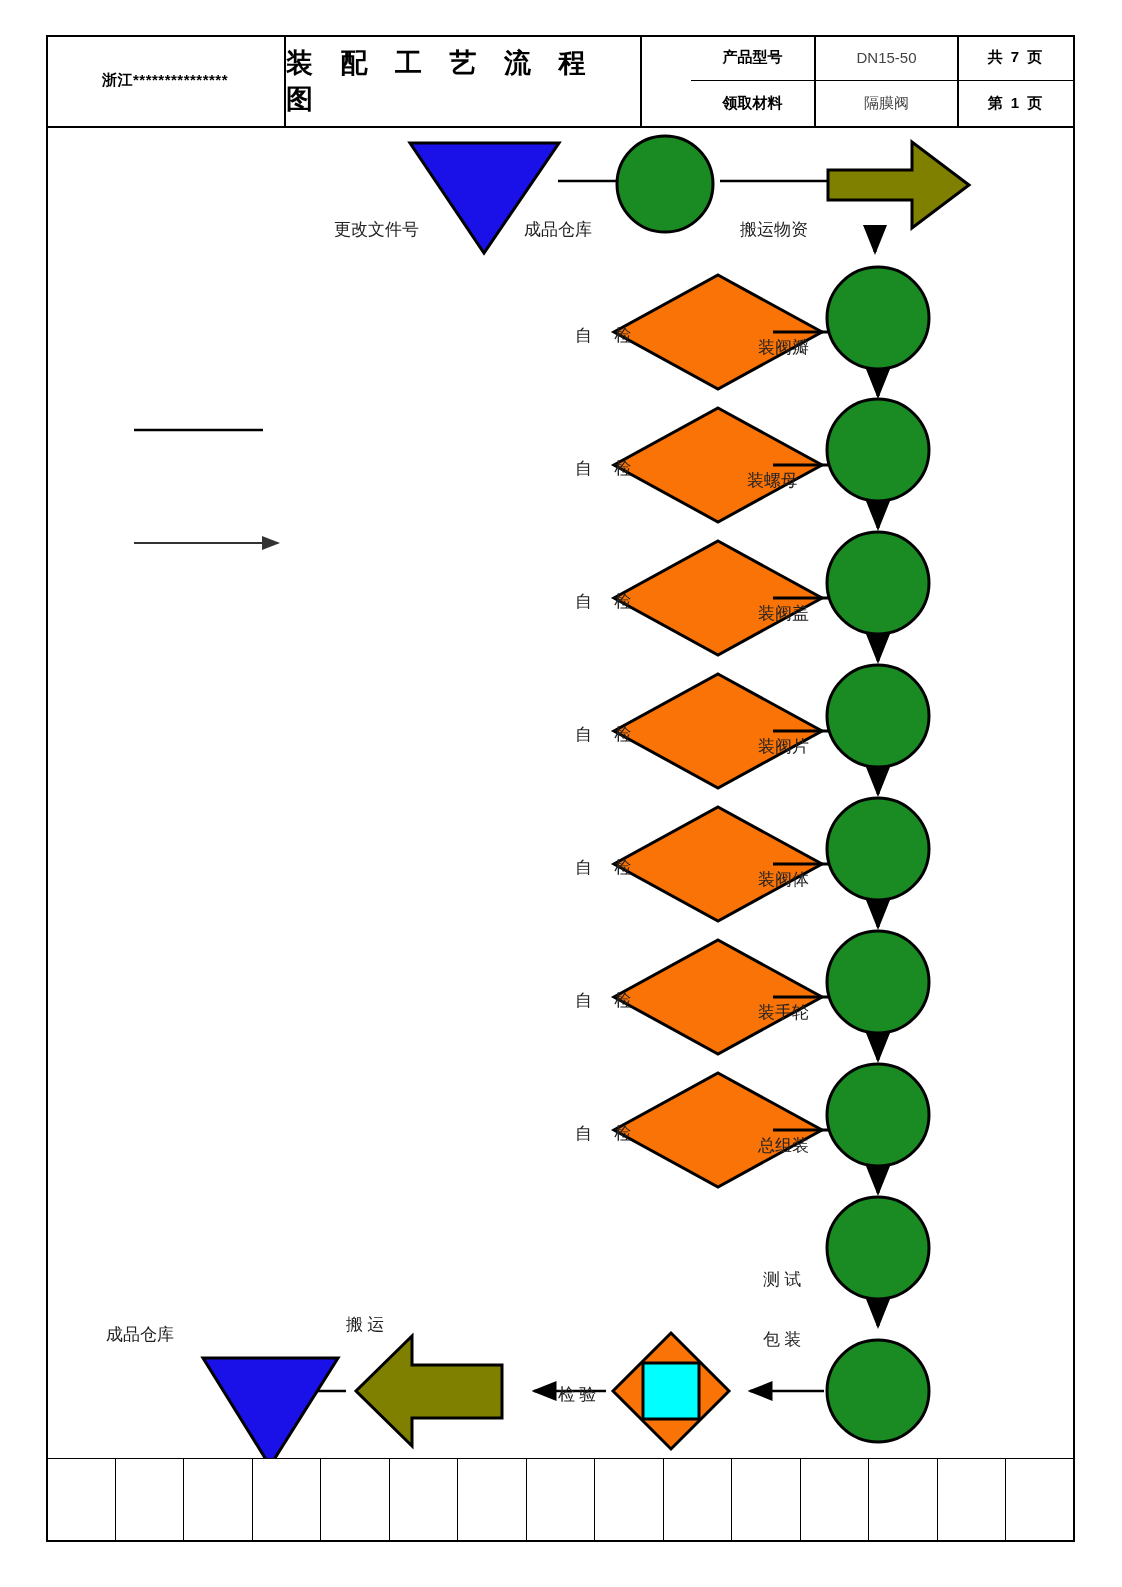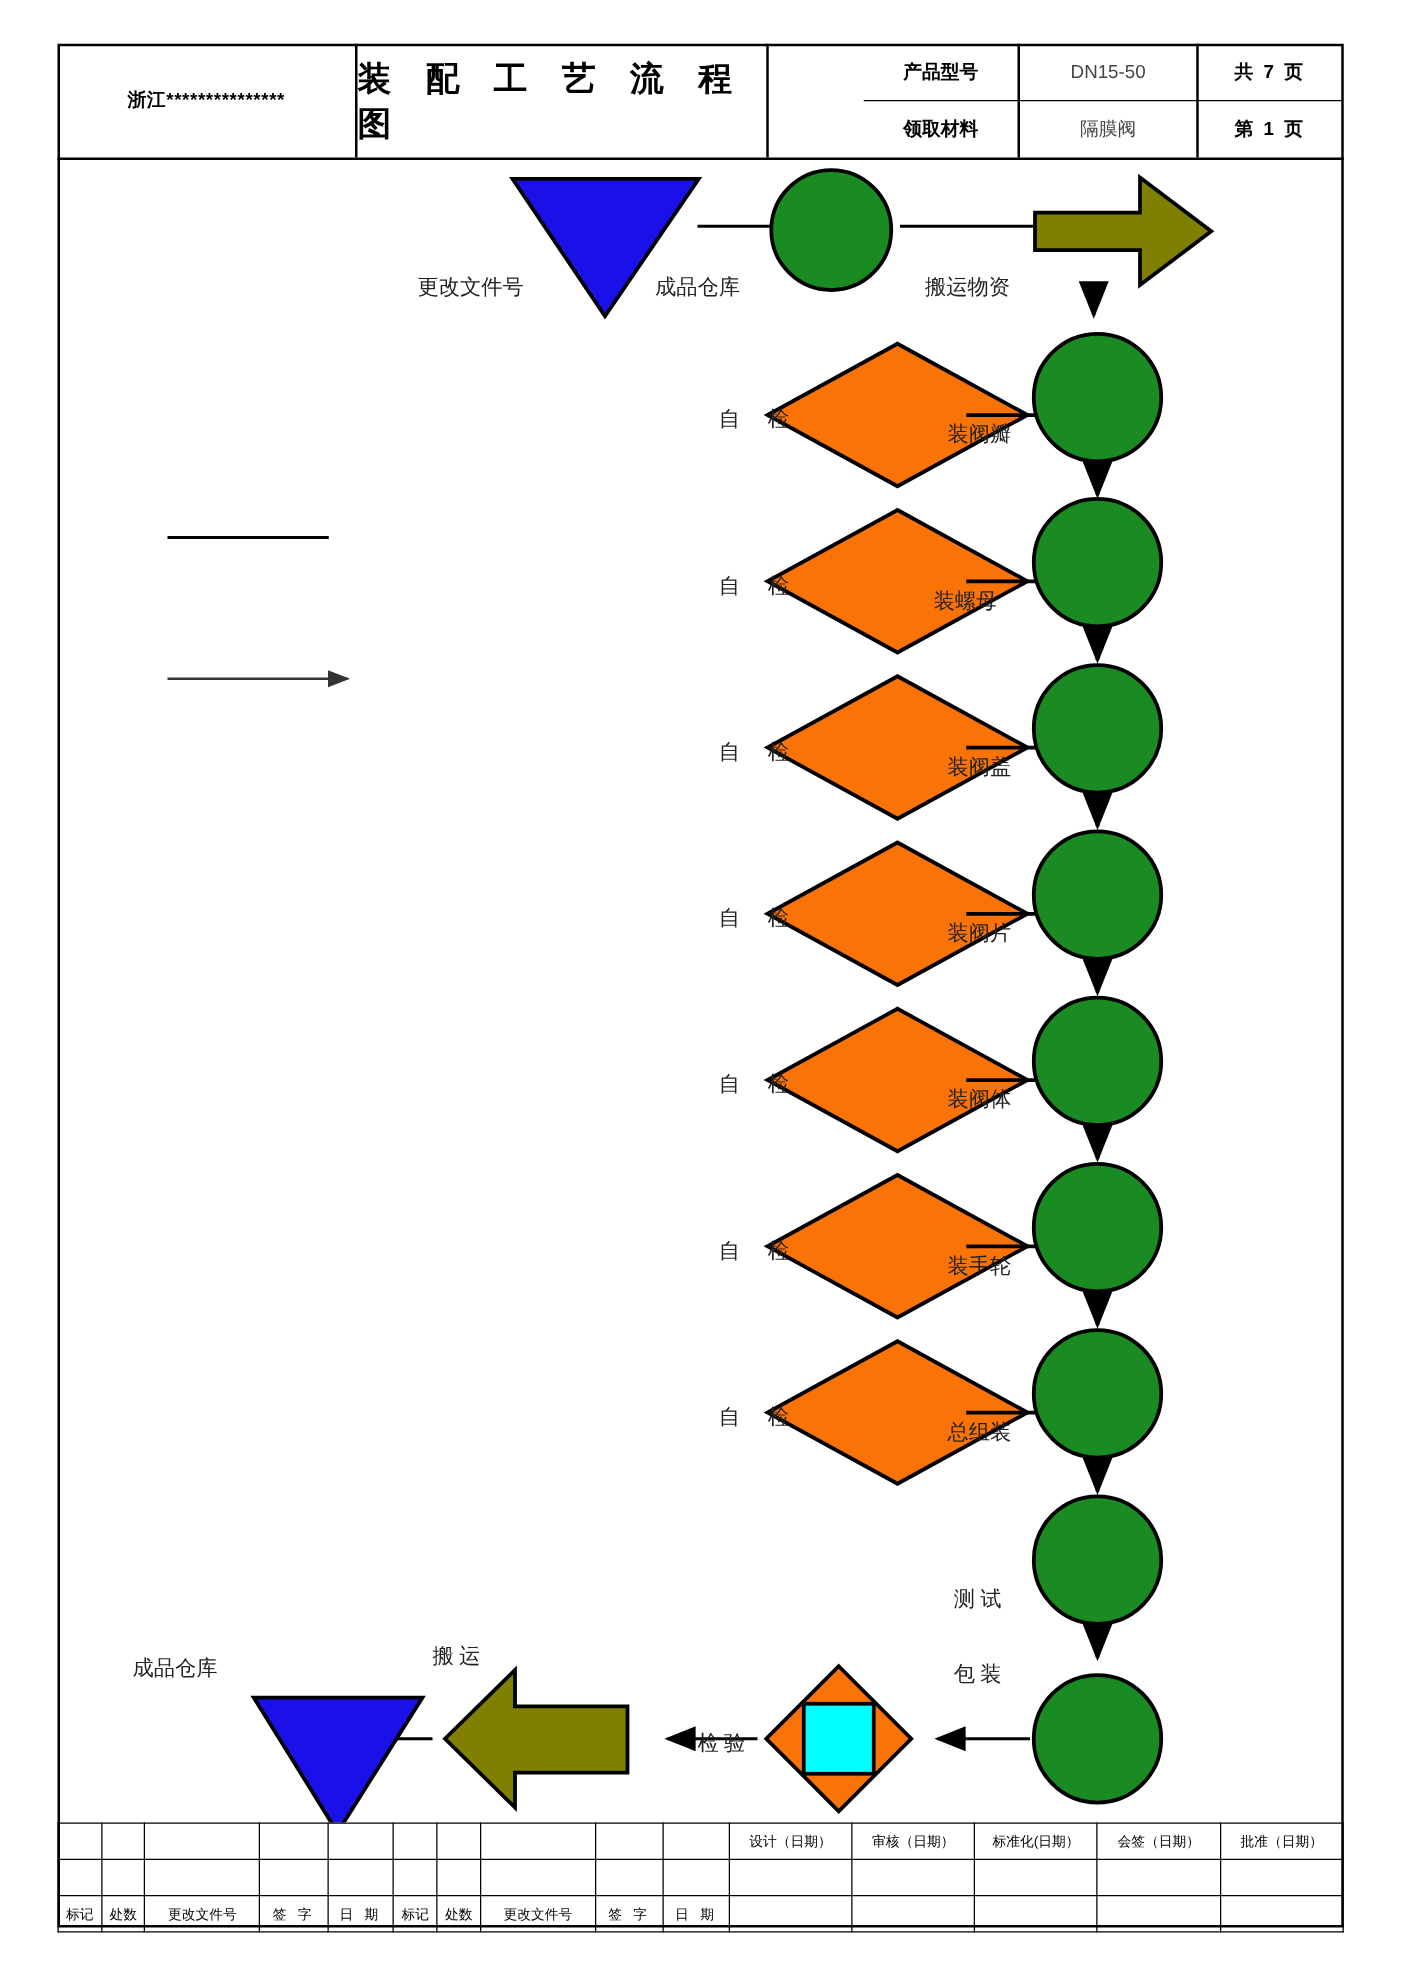--- a/index.html
+++ b/index.html
@@ -19,21 +19,21 @@
     box-sizing:border-box;border-bottom:2px solid #000;
   }
   #hdr-company{
     position:absolute;left:0;top:0;width:240px;height:91px;
     border-right:2px solid #000;box-sizing:border-box;
     display:flex;align-items:center;justify-content:center;
     font-size:15px;letter-spacing:.5px;font-family:"Liberation Sans","DejaVu Sans",sans-serif;
     font-weight:bold;
   }
   #hdr-title{
-    position:absolute;left:240px;top:0;width:329px;height:91px;
+    position:absolute;left:240px;top:0;width:356px;height:91px;
     border-right:2px solid #000;box-sizing:border-box;
     display:flex;align-items:center;justify-content:center;
     font-size:27px;font-weight:bold;letter-spacing:10px;
     font-family:"Liberation Sans","DejaVu Sans",sans-serif;
   }
   .hdr-cell{
     position:absolute;box-sizing:border-box;
     display:flex;align-items:center;justify-content:center;
     font-size:15px;font-family:"Liberation Sans","DejaVu Sans",sans-serif;
   }
@@ -192,65 +192,31 @@
   <div class="lbl" style="left:717px;top:1140px;">测  试</div>
   <div class="lbl" style="left:717px;top:1200px;">包  装</div>
   <div class="lbl" style="left:512px;top:1255px;">检  验</div>
   <div class="lbl" style="left:300px;top:1185px;">搬  运</div>
   <div class="lbl" style="left:60px;top:1195px;">成品仓库</div>
 </div>
 
 <div id="titleblock">
   <table>
     <tbody>
-        <tr class="tb-hrow">
-      <td style="width:34px"></td>
-      <td style="width:34px"></td>
-      <td style="width:92px"></td>
-      <td style="width:54px"></td>
-      <td style="width:52px"></td>
-      <td style="width:34px"></td>
-      <td style="width:34px"></td>
-      <td style="width:92px"></td>
-      <td style="width:54px"></td>
-      <td style="width:52px"></td>
-      <td style="width:98px">设计（日期）</td>
-      <td style="width:98px">审核（日期）</td>
-      <td style="width:98px">标准化(日期）</td>
-      <td style="width:98px">会签（日期）</td>
-      <td style="width:98px">批准（日期）</td>
-    </tr>
     <tr class="tb-mrow">
       <td></td>
       <td></td>
       <td></td>
       <td></td>
       <td></td>
       <td></td>
       <td></td>
       <td></td>
       <td></td>
       <td></td>
-      <td></td>
-      <td></td>
-      <td></td>
-      <td></td>
-      <td></td>
-    </tr>
-    <tr class="tb-brow">
-      <td>标记</td>
-      <td>处数</td>
-      <td>更改文件号</td>
-      <td class="sp2">签  字</td>
-      <td class="sp2">日  期</td>
-      <td>标记</td>
-      <td>处数</td>
-      <td>更改文件号</td>
-      <td class="sp2">签  字</td>
-      <td class="sp2">日  期</td>
       <td></td>
       <td></td>
       <td></td>
       <td></td>
       <td></td>
     </tr>
   </tbody>
     </table>
 </div>
 

